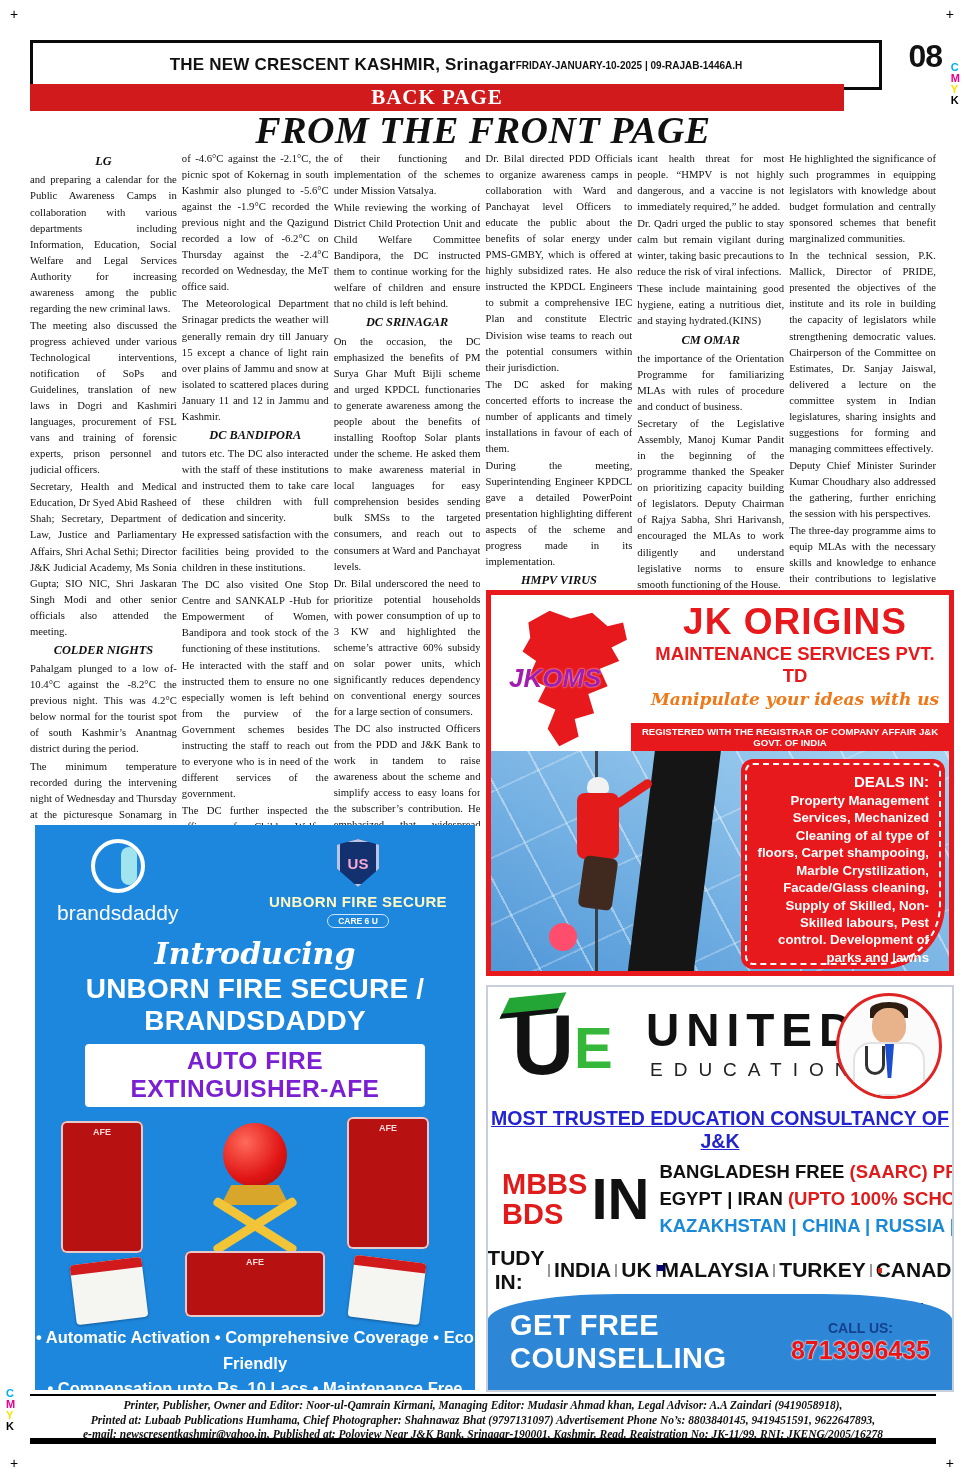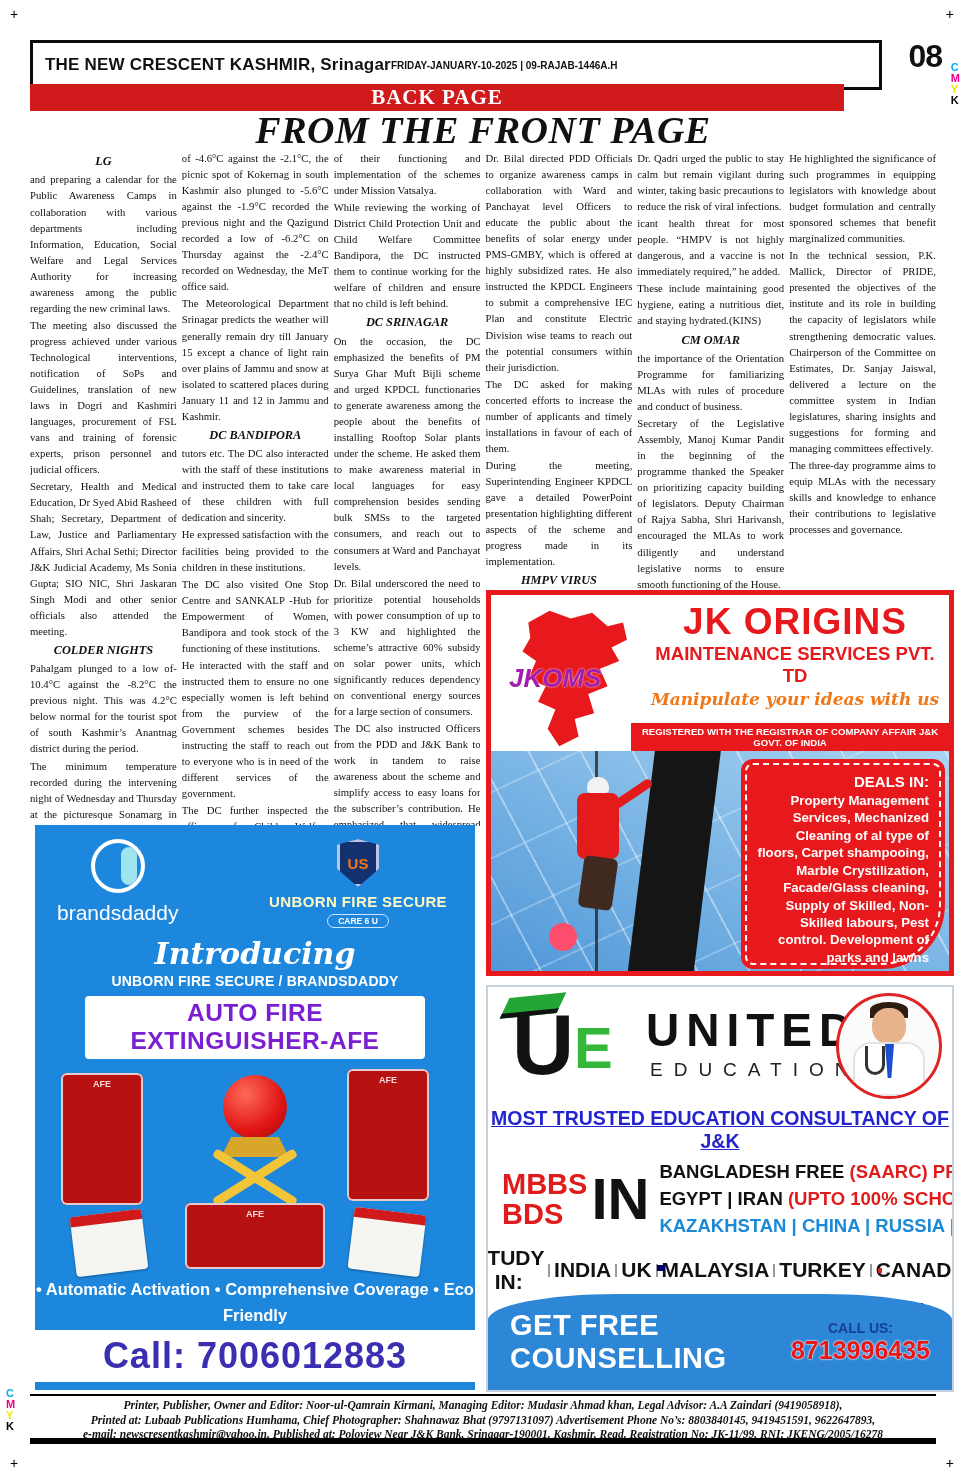--- a/index.html
+++ b/index.html
@@ -2,45 +2,45 @@
 <html><head>
 <meta charset="utf-8">
 <style>
   html,body{margin:0;padding:0;background:#fff;}
   .page{position:relative;width:964px;height:1475px;background:#fff;font-family:"Liberation Serif",serif;color:#111;overflow:hidden;}
   .corner{position:absolute;font:14px "Liberation Sans",sans-serif;color:#000;}
   .cmyk{position:absolute;display:flex;flex-direction:column;font:bold 11px "Liberation Sans",sans-serif;line-height:11px;}
   .cmyk span:nth-child(1){color:#00aeef}.cmyk span:nth-child(2){color:#ec008c}
   .cmyk span:nth-child(3){color:#f5e400}.cmyk span:nth-child(4){color:#000}
   
-  .hdrbox{position:absolute;left:30px;top:40px;width:852px;height:50px;border:3px solid #0a0a0a;box-sizing:border-box;display:flex;align-items:center;justify-content:flex-start;padding:0 12px;background:#fff;}
+  .hdrbox{position:absolute;left:30px;top:40px;width:852px;height:50px;border:3px solid #0a0a0a;box-sizing:border-box;display:flex;align-items:center;justify-content:center;padding:0 12px;background:#fff;}
   .masthead{font:bold 17px "Liberation Sans",sans-serif;letter-spacing:.2px;}
   .dateline{font:bold 10px "Liberation Sans",sans-serif;}
   .pagenum{position:absolute;right:22px;top:38px;font:900 32px "Liberation Sans",sans-serif;letter-spacing:-1px;}
   .band{position:absolute;left:30px;top:84px;width:814px;height:27px;background:#d01a1c;display:flex;align-items:center;justify-content:center;}
   .band span{color:#fff;font:bold 21px "Liberation Serif",serif;letter-spacing:1px;}
   .headline{position:absolute;left:30px;top:108px;width:906px;text-align:center;font:bold italic 38px "Liberation Serif",serif;letter-spacing:.5px;}
   
   .cols{position:absolute;left:30px;top:150px;width:906px;height:676px;display:flex;gap:5px;overflow:hidden;}
   .col{flex:1;min-width:0;overflow:hidden;font:10.7px/1.5 "Liberation Serif",serif;text-align:justify;}
   .para{margin:0 0 1px;}
   .subhead{text-align:center;font-weight:bold;font-style:italic;font-size:12.3px;margin:2px 0 1px;}
   
   .bd{position:absolute;left:35px;top:825px;width:440px;height:565px;background:#1d87de;overflow:hidden;font-family:"Liberation Sans",sans-serif;}
   .bd-top{display:flex;justify-content:space-between;padding:14px 22px 0 22px;}
   .bd-logoblk{text-align:center;}
   .bd-circle{width:46px;height:46px;border-radius:50%;border:4px solid #fff;margin:0 auto;position:relative;overflow:hidden;background:#1d87de;}
   .bd-circle i{position:absolute;right:4px;top:4px;bottom:4px;width:16px;border-radius:10px;background:#9fe4ef;}
   .bd-logotext{color:#fff;font-size:21px;margin-top:8px;font-weight:500;}
   .bd-shieldblk{text-align:center;width:190px;}
-  .bd-shield{width:42px;height:48px;margin:0 auto;background:#12316e;clip-path:polygon(50% 0,100% 12%,100% 62%,50% 100%,0 62%,0 12%);display:flex;align-items:center;justify-content:center;color:#f97316;font:bold 15px "Liberation Sans",sans-serif;box-shadow:inset 0 0 0 3px #b9c6e8;}
+  .bd-shield{width:42px;height:48px;margin:0 auto;background:#12316e;clip-path:polygon(50% 0,100% 12%,100% 62%,50% 100%,0 62%,0 12%);display:flex;align-items:center;justify-content:center;color:#f9a8d4;font:bold 15px "Liberation Sans",sans-serif;box-shadow:inset 0 0 0 3px #b9c6e8;}
   .bd-shieldtitle{color:#fef9c3;font-weight:bold;font-size:15px;margin-top:6px;letter-spacing:.4px;}
   .bd-pill{display:inline-block;margin-top:3px;border:1px solid #cfe4ff;border-radius:9px;color:#fff;font:bold 8.5px "Liberation Sans",sans-serif;padding:1px 10px;}
   .bd-intro{color:#fff;text-align:center;font:bold italic 30px "DejaVu Serif",serif;margin-top:8px;}
-  .bd-line1{color:#fff;text-align:center;font-weight:800;font-size:14px;margin-top:2px;letter-spacing:.2px;}
+  .bd-line1{color:#fff;text-align:center;font-weight:800;font-size:28px;margin-top:2px;letter-spacing:.2px;}
   .bd-afebox{background:#fff;width:340px;margin:7px auto 0;border-radius:4px;text-align:center;padding:3px 0 4px;}
   .bd-afebox span{color:#7b1fd2;font-weight:800;font-size:24.5px;letter-spacing:.5px;}
   .bd-products{position:relative;height:212px;margin-top:6px;}
   .bd-card{position:absolute;background:#b81111;border-radius:6px;box-shadow:inset 0 0 0 2px #e8caca;}
   .bd-card small{display:block;color:#ffd9d9;font:bold 9px "Liberation Sans",sans-serif;text-align:center;margin-top:6px;}
   .bd-ball{position:absolute;border-radius:50%;background:radial-gradient(circle at 35% 30%,#ff6a5a,#e01414 60%,#9c0c0c);}
   .bd-stand{position:absolute;background:#d8a62a;clip-path:polygon(15% 0,85% 0,100% 100%,0 100%);}
   .bd-x{position:absolute;width:96px;height:9px;background:#f2c437;border-radius:4px;}
   .bd-wcard{position:absolute;background:#f5f5f2;border-radius:4px;box-shadow:0 1px 3px rgba(0,0,0,.35);}
   .bd-wcard i{display:block;height:10px;background:#d01a1c;border-radius:4px 4px 0 0;}
@@ -176,30 +176,31 @@
       <p class="para">The DC also instructed Officers from the PDD and J&amp;K Bank to work in tandem to raise awareness about the scheme and simplify access to easy loans for the subscriber’s contribution. He emphasized that widespread adoption of solar power systems would provide a considerable boost to the power system in Srinagar District.</p>
     </div>
     <div class="col">
       <p class="para">Dr. Bilal directed PDD Officials to organize awareness camps in collaboration with Ward and Panchayat level Officers to educate the public about the benefits of solar energy under PMS-GMBY, which is offered at highly subsidized rates. He also instructed the KPDCL Engineers to submit a comprehensive IEC Plan and constitute Electric Division wise teams to reach out the potential consumers within their jurisdiction.</p>
       <p class="para">The DC asked for making concerted efforts to increase the number of applicants and timely installations in favour of each of them.</p>
       <p class="para">During the meeting, Superintending Engineer KPDCL gave a detailed PowerPoint presentation highlighting different aspects of the scheme and progress made in its implementation.</p>
       <p class="subhead">HMPV VIRUS</p>
       <p class="para">He emphasized that there is no need for panic, as the virus does not pose a signif-</p>
     </div>
     <div class="col">
+      <p class="para">icant health threat for most people. “HMPV is not highly dangerous, and a vaccine is not immediately required,” he added.</p>
       <p class="para">Dr. Qadri urged the public to stay calm but remain vigilant during winter, taking basic precautions to reduce the risk of viral infections.</p>
-      <p class="para">icant health threat for most people. “HMPV is not highly dangerous, and a vaccine is not immediately required,” he added.</p>
       <p class="para">These include maintaining good hygiene, eating a nutritious diet, and staying hydrated.(KINS)</p>
       <p class="subhead">CM OMAR</p>
       <p class="para">the importance of the Orientation Programme for familiarizing MLAs with rules of procedure and conduct of business.</p>
       <p class="para">Secretary of the Legislative Assembly, Manoj Kumar Pandit in the beginning of the programme thanked the Speaker on prioritizing capacity building of legislators. Deputy Chairman of Rajya Sabha, Shri Harivansh, encouraged the MLAs to work diligently and understand legislative norms to ensure smooth functioning of the House.</p>
     </div>
     <div class="col">
       <p class="para">He highlighted the significance of such programmes in equipping legislators with knowledge about budget formulation and centrally sponsored schemes that benefit marginalized communities.</p>
       <p class="para">In the technical session, P.K. Mallick, Director of PRIDE, presented the objectives of the institute and its role in building the capacity of legislators while strengthening democratic values. Chairperson of the Committee on Estimates, Dr. Sanjay Jaiswal, delivered a lecture on the committee system in Indian legislatures, sharing insights and suggestions for forming and managing committees effectively.</p>
+      <p class="para">Deputy Chief Minister Surinder Kumar Choudhary also addressed the gathering, further enriching the session with his perspectives.</p>
       <p class="para">The three-day programme aims to equip MLAs with the necessary skills and knowledge to enhance their contributions to legislative processes and governance.</p>
     </div>
   </div>
 
   <div class="jk">
     <div class="jk-top">
       <svg class="jk-map" width="140" height="145" viewBox="0 0 140 150">
         <path d="M30,18 L52,6 L74,14 L96,8 L112,22 L128,18 L132,36 L116,44 L124,58 L104,66 L112,84 L92,92 L98,112 L78,118 L82,136 L62,146 L50,128 L58,108 L40,100 L48,84 L30,76 L38,58 L24,48 L32,34 Z" fill="#e8191c"></path>
       </svg>
       <div class="jk-jkoms">JKOMS</div>
@@ -264,23 +265,20 @@
       <div class="bd-wcard" style="left:38px;top:148px;width:72px;height:60px;transform:rotate(-7deg);">
           <i></i>
         </div>
       <div class="bd-wcard" style="right:52px;top:146px;width:72px;height:62px;transform:rotate(7deg);">
           <i></i>
         </div>
     </div>
     <div class="bd-bullets">
       <div>• Automatic Activation • Comprehensive Coverage • Eco Friendly</div>
       <div>• Compensation upto Rs. 10 Lacs • Maintenance Free</div>
-    </div>
-    <div class="bd-callband">
-      <span>Call: 7006012883</span>
     </div>
   </div>
 
   <div class="ue">
     <div class="ue-top">
       <div class="ue-cap"></div>
       <div class="ue-u">U</div>
       <div class="ue-e">E</div>
       <div class="ue-united">UNITED</div>
       <div class="ue-education">EDUCATION</div>

